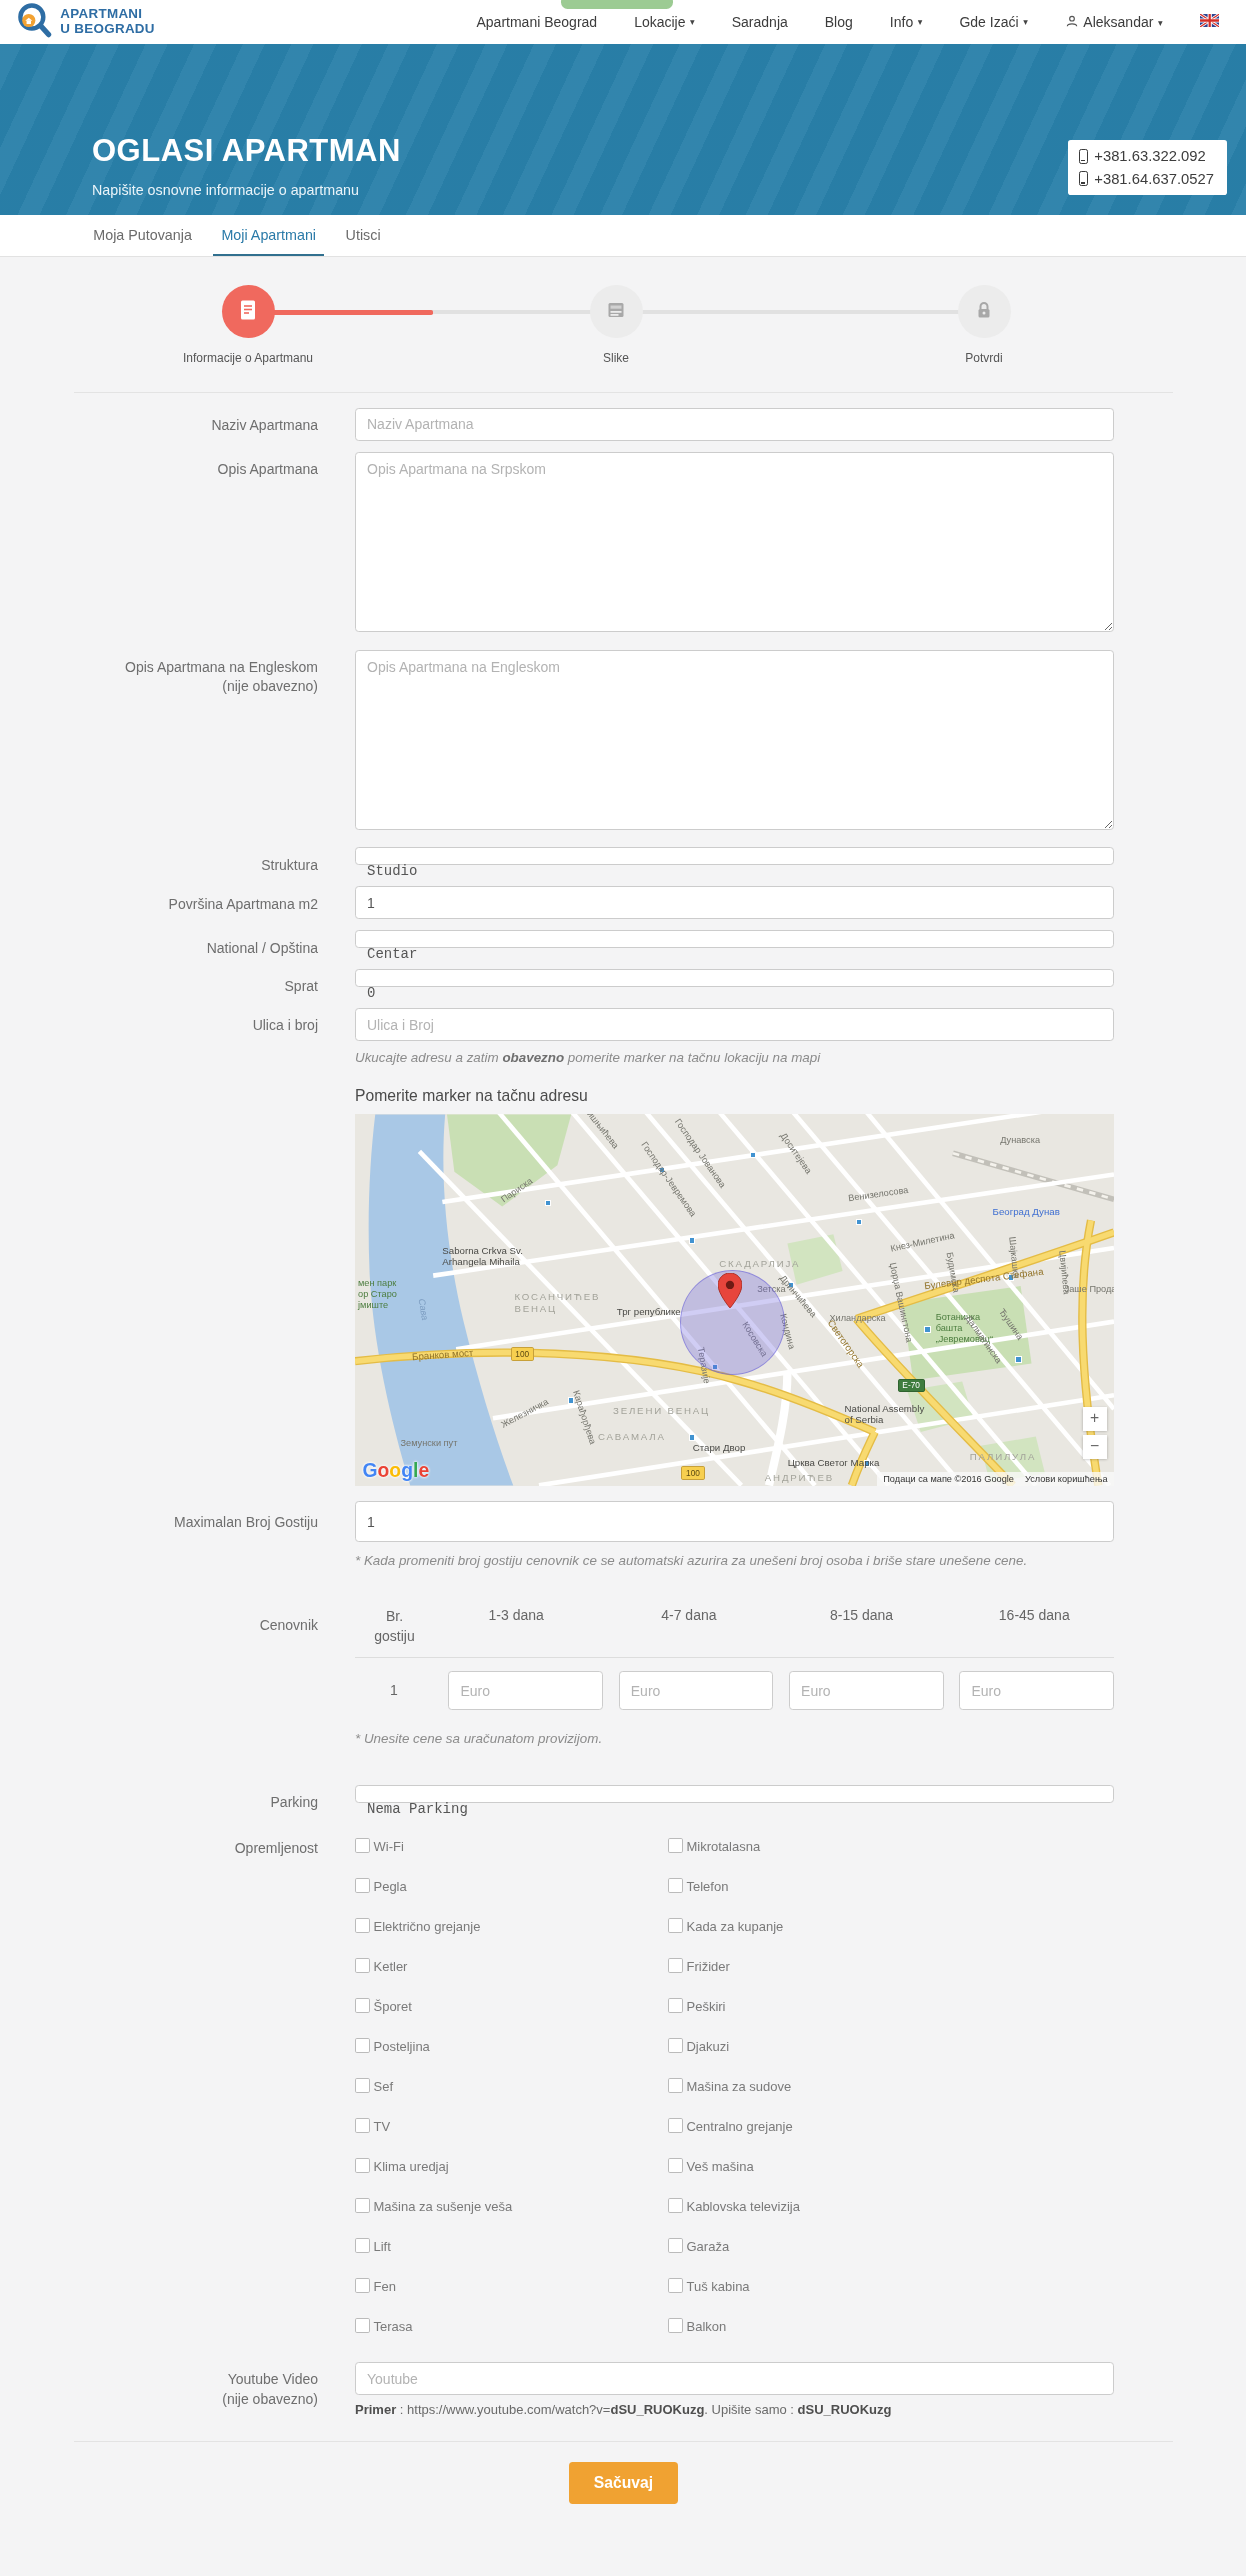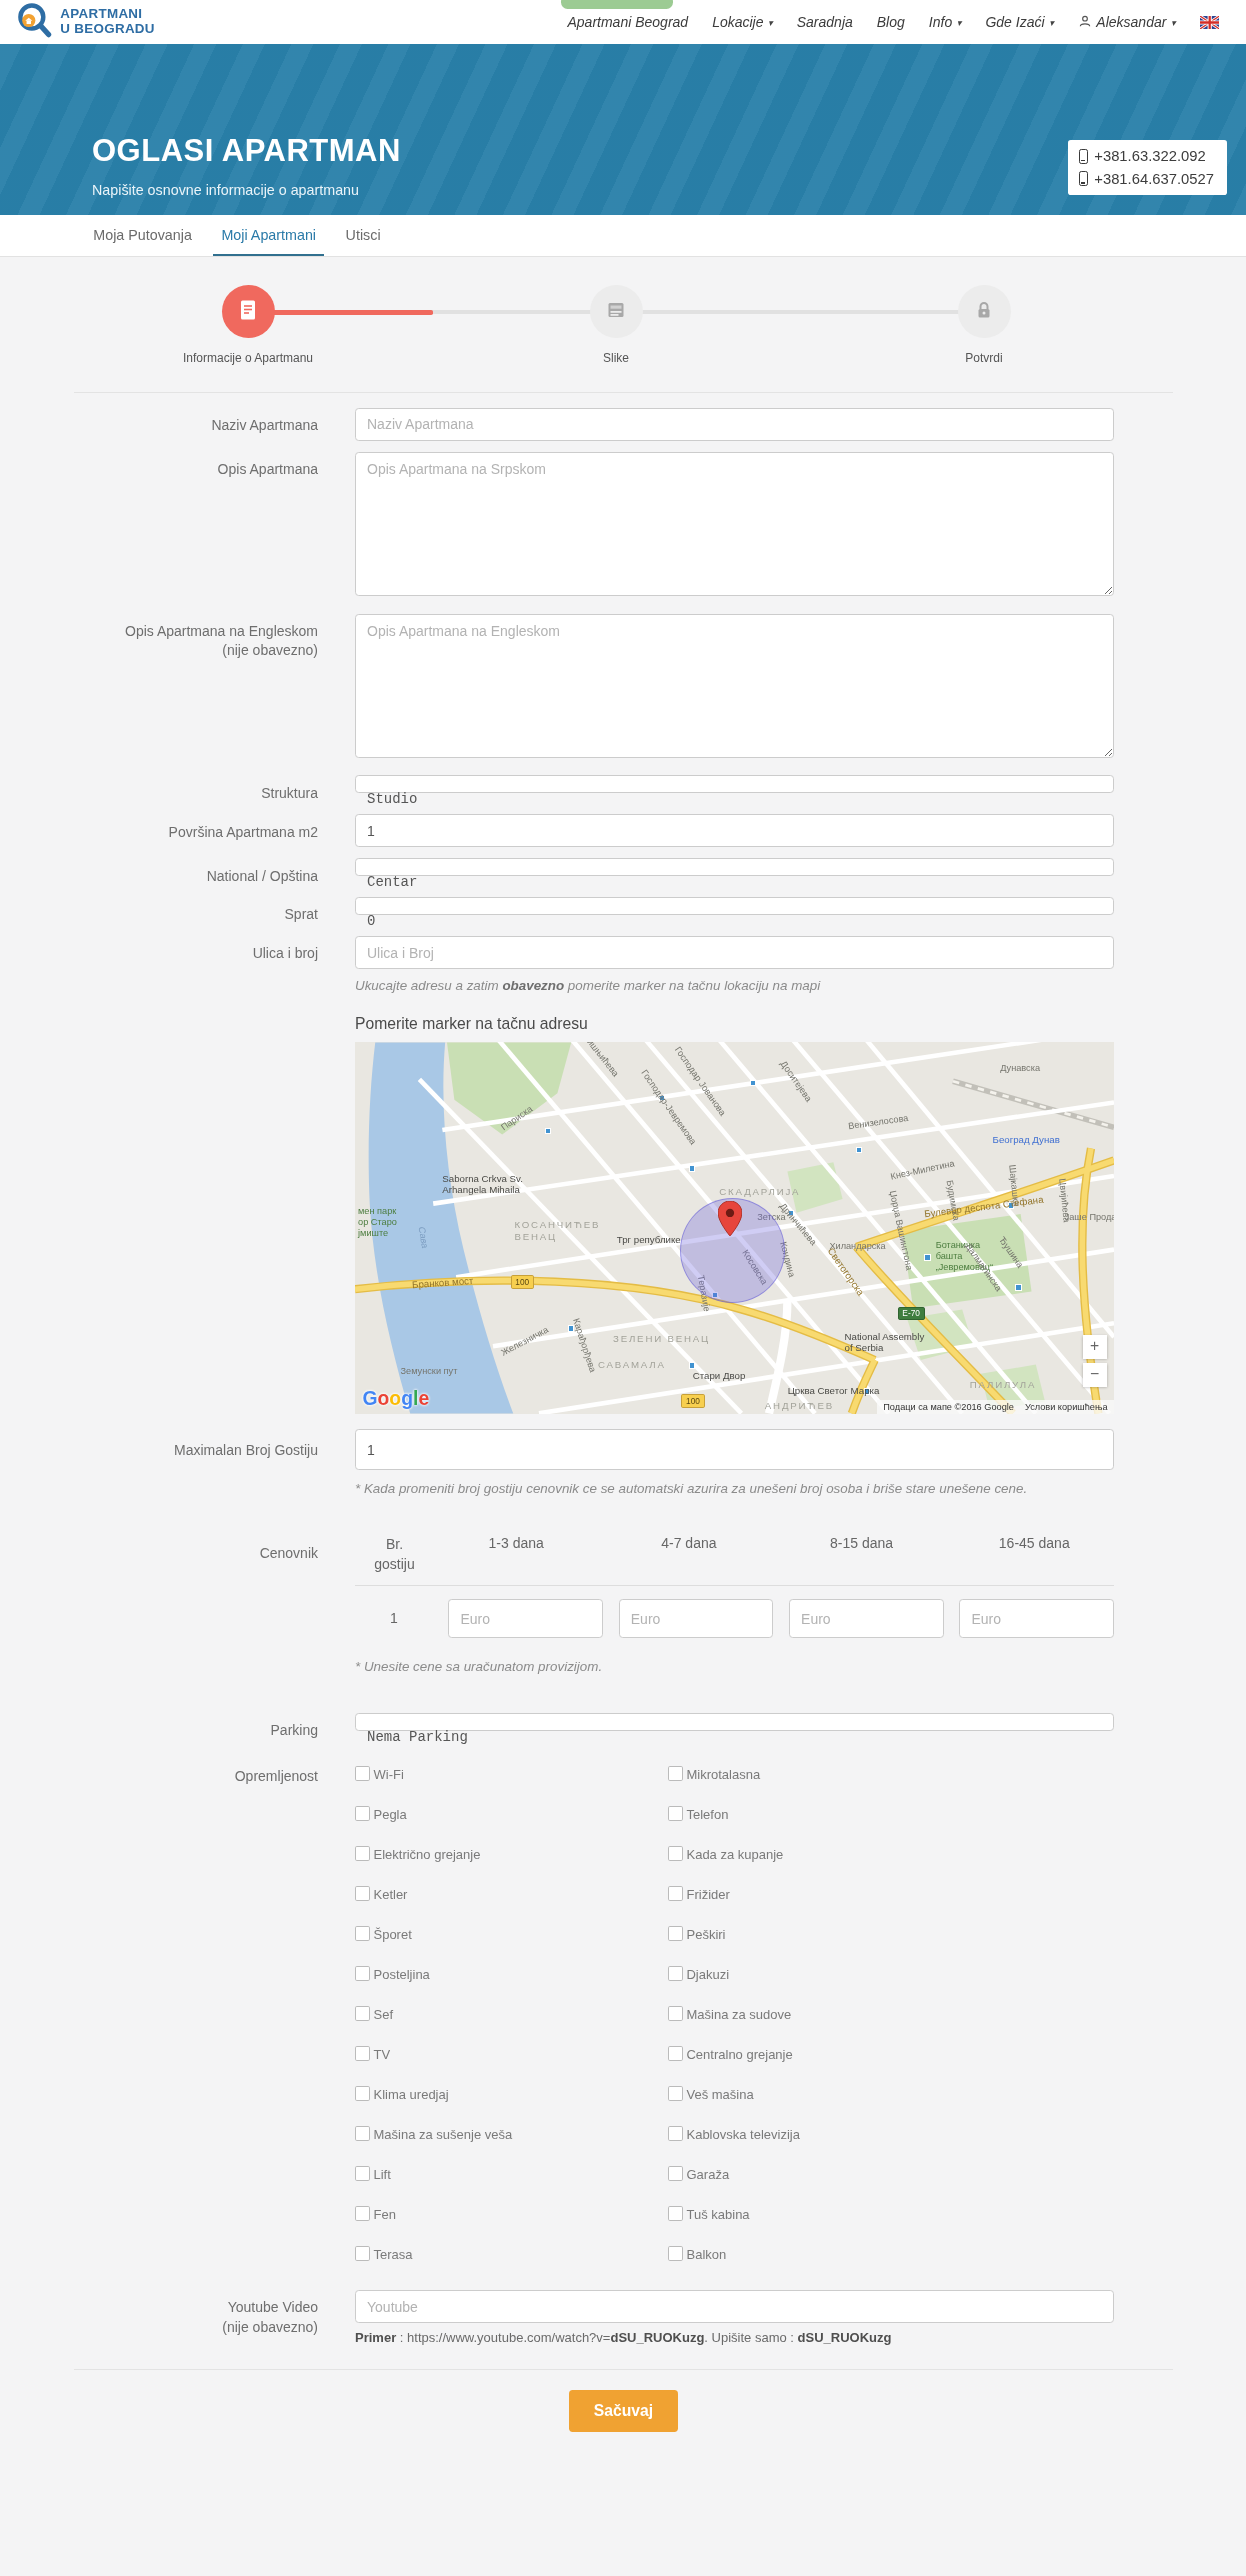--- a/index.html
+++ b/index.html
@@ -4,21 +4,21 @@
 <style>
   * { margin:0; padding:0; box-sizing:border-box; }
   html,body { width:1247px; }
   body { height:2576px; overflow:hidden; background:#f4f4f5; font-family:"Liberation Sans", sans-serif; color:#555; }
 
   
   .topnav { height:44px; background:#fff; display:flex; align-items:center; padding:0 28px 0 14.8px; position:relative; }
   .nav-active-pill { position:absolute; left:561px; top:-4.6px; width:112px; height:14px; background:#9ccb93; border-radius:6.5px; }
   .logo { display:flex; align-items:center; gap:6.5px; }
   .logo-text { font-size:13.4px; font-weight:bold; color:#2e6da4; line-height:1.1; letter-spacing:0.3px; }
-  .nav-menu { margin-left:auto; display:flex; align-items:center; gap:24px; list-style:none;font-style:italic; }
+  .nav-menu { margin-left:auto; display:flex; align-items:flex-start; gap:37px; list-style:none; }
   .nav-item { font-size:14px; color:#3c3c3c; display:flex; align-items:center; gap:4.6px; cursor:pointer; white-space:nowrap; }
   .caret { font-size:9.2px; color:#444; }
   .nav-user { display:flex; align-items:center; gap:4.6px; }
   .flag { width:19.4px; height:13px; display:inline-block; }
 
   
   .hero { height:171px; background:#2980a9; position:relative; overflow:hidden; }
   .hero::before { content:""; position:absolute; inset:0;
     background:repeating-linear-gradient(115deg, rgba(255,255,255,.045) 0 20px, rgba(0,0,0,0.02) 20px 44px); }
   .hero-title { position:absolute; left:92px; top:89px; color:#fff; font-size:31px; font-weight:800; letter-spacing:0.5px; }
@@ -43,21 +43,21 @@
   .step-label { margin-top:12px; font-size:12px; color:#555; line-height:1.4; }
 
   
   .form-area { width:1099px; margin:0 auto; border-top:0.9px solid #e3e3e3; padding-top:14.8px; }
   .frow { display:flex; align-items:flex-start; margin-bottom:11px; }
   .flabel { width:281px; padding:8.3px 37px 0 0; text-align:right; color:#6e6e6e; font-size:14px; line-height:1.4; }
   .fctl { width:759px; }
   .txt, .selbox, textarea { width:100%; border:0.9px solid #ccc; border-radius:3.7px; background:#fff; font-size:14px; color:#555; font-family:"Liberation Sans", sans-serif; }
   .txt { height:33px; padding:0 11px; }
   .txt::placeholder, textarea::placeholder { color:#b3b3b3; }
-  textarea { height:144px; padding:8.3px 11px; resize:vertical; }
+  textarea { height:180px; padding:8.3px 11px; resize:vertical; }
   .selbox { height:18px; line-height:31px; padding:8px 11px; cursor:pointer;font-family:Liberation Mono, monospace; }
   .mb16 { margin-bottom:14.8px; } .mb6 { margin-bottom:5.5px; }
   .help { font-style:italic; color:#8b8b8b; font-size:13.4px; padding-top:3.7px; }
   .help b { color:#6f6f6f; }
   .note { font-style:italic; color:#8b8b8b; font-size:13.4px; margin:5.5px 0 28px; }
 
   
   .map-heading { font-size:15.7px; color:#4a4a4a; margin:22px 0 9.2px; }
   .map { width:759px; height:372px; position:relative; overflow:hidden; background:#e9e7e1; cursor:grab; }
   .map svg.bg { position:absolute; inset:0; }

